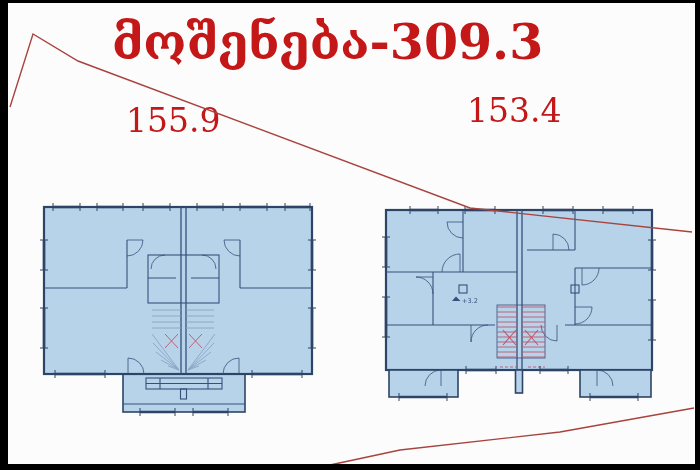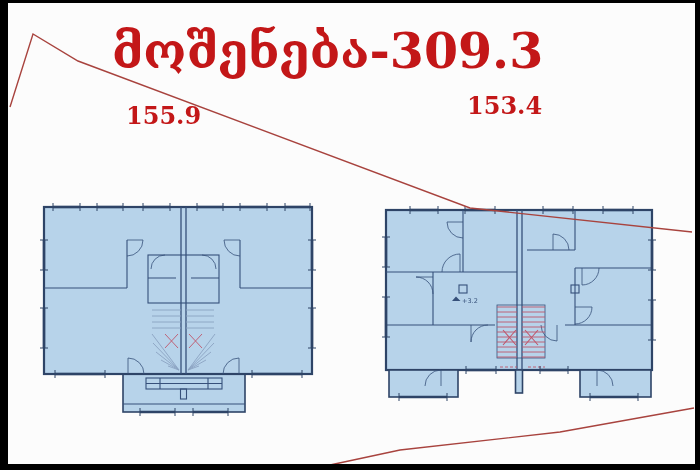--- a/index.html
+++ b/index.html
@@ -7,26 +7,26 @@
     position:relative;width:700px;height:470px;margin:0 auto;
     background:var(--background,#fcfcfc);overflow:hidden;
     font-family:"DejaVu Serif","DejaVu Sans",serif;
   }
   .border{position:absolute;background:var(--border-black,#000);}
   .border.top{left:0;top:0;width:700px;height:3px;}
   .border.left{left:0;top:0;width:8px;height:470px;}
   .border.right{right:0;top:0;width:5px;height:470px;}
   .border.bottom{left:0;bottom:0;width:700px;height:6px;}
   .title{
-    position:absolute;left:112px;top:25px;width:480px;
+    position:absolute;left:112px;top:16px;width:480px;
     font-size:49px;font-weight:700;color:var(--title-red,#c31718);
     white-space:nowrap;line-height:1.1;
   }
   .area-label{
-    position:absolute;font-size:24px;font-weight:700;
+    position:absolute;font-size:33px;font-weight:400;
     color:var(--title-red,#c31718);line-height:1;
   }
   .area-label.left{left:126px;top:104px;}
   .area-label.right{left:467px;top:94px;}
   svg.scene{position:absolute;left:0;top:0;}
   .plan-shape{fill:var(--plan-fill,#b7d3ea);stroke:var(--plan-outline,#2e4467);stroke-width:2.2;}
   .plan-shape.thin{stroke-width:1.6;}
   .wall{stroke:var(--plan-inner,#36507a);stroke-width:1.1;fill:none;}
   .wall.dbl{stroke-width:1.3;}
   .door{stroke:var(--plan-inner,#36507a);stroke-width:0.8;fill:none;}

